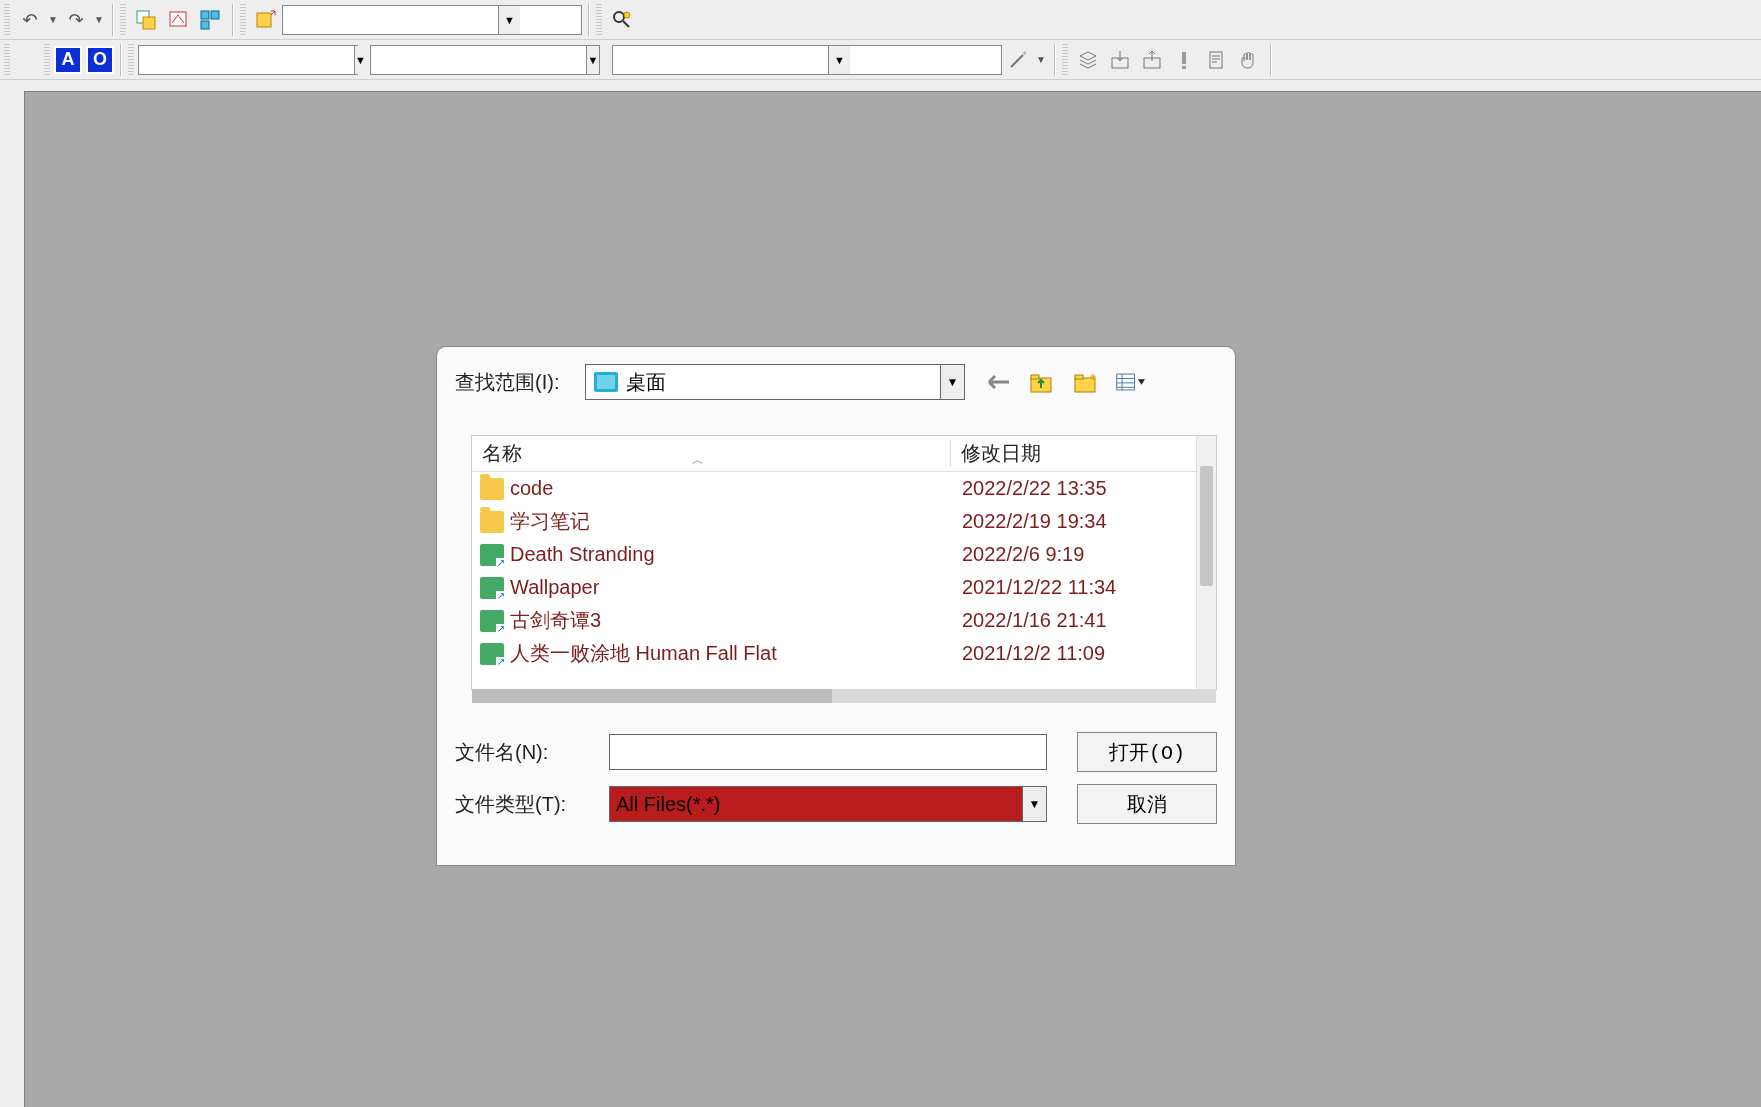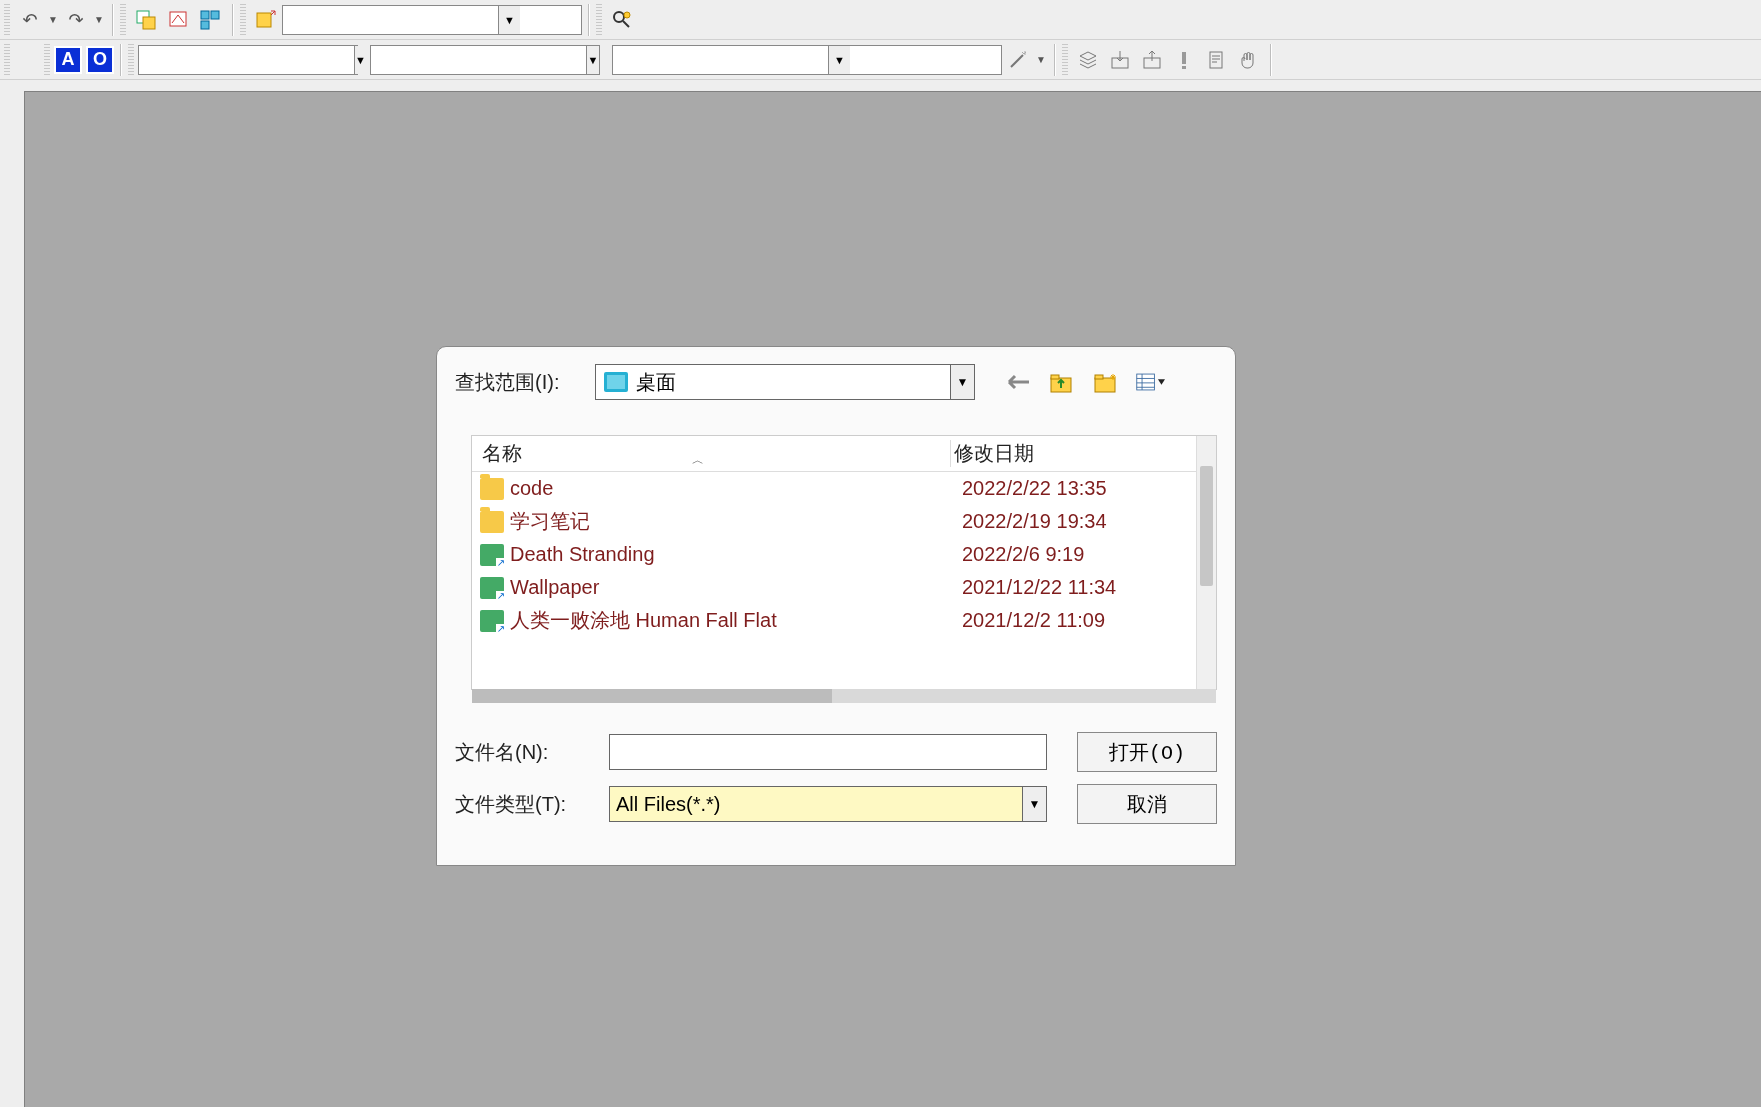--- a/index.html
+++ b/index.html
@@ -39,40 +39,40 @@
 .dlg-titlebar { height:40px; display:flex; align-items:center; padding:0 8px; }
 .dlg-titlebar .app-icon { width:22px; height:22px; border-radius:50%;
   background: conic-gradient(#e02020 0 120deg,#20a020 120deg 240deg,#2040d0 240deg 360deg); margin:0 8px 0 4px;}
 .dlg-title { font-size:21px; color:#222; flex:0 0 auto; }
 .dlg-spacer { flex:1; }
 .dlg-close { width:40px; height:36px; display:flex; align-items:center; justify-content:center; cursor:pointer; }
 .dlg-close svg { width:18px; height:18px; }
 
 .dlg-body { padding: 12px 18px 0 18px; }
 
-.lookin-row { display:flex; align-items:center; height:46px; gap:10px; }
+.lookin-row { display:flex; align-items:center; height:46px; gap:0; }
 .lookin-label { font-size:20px; width:130px; color:#222; }
 .lookin-combo { display:flex; align-items:center; width:380px; height:36px; background:#fff;
   border:1px solid #666; }
 .lookin-combo .loc-icon { width:24px; height:20px; background:#25b0d3; border-radius:2px; margin:0 8px;
   position:relative; }
 .lookin-combo .loc-icon::after { content:""; position:absolute; left:3px; top:3px; right:3px; bottom:3px; background:#6fd3ea; }
 .lookin-combo .loc-text { font-size:20px; flex:1; }
 .lookin-combo .caret-box { width:24px; height:100%; border-left:1px solid #666; background:#eee;
   display:flex; align-items:center; justify-content:center; font-size:12px; cursor:pointer; }
 
 .nav-icons { display:flex; align-items:center; gap:14px; margin-left:18px; }
 .nav-icon { width:30px; height:28px; display:flex; align-items:center; justify-content:center; cursor:pointer; }
 
 .file-list-wrap { margin-top:30px; background:#fff; border:1px solid #ccc; height:255px; position:relative; display:flex;margin-left:16px; }
 .file-list-main { flex:1; overflow:hidden; position:relative; }
 .col-headers { display:flex; height:36px; align-items:center; border-bottom:1px solid #ddd; font-size:20px; color:#222; }
 .col-name { width:478px; padding-left:10px; position:relative; }
 .col-sort-caret { position:absolute; left:220px; top:12px; font-size:12px; color:#555; }
-.col-date { flex:1; padding-left:3px; border-left:1px solid #ddd; }
+.col-date { flex:1; padding-left:10px; border-left:1px solid #ddd; }
 
 .file-rows { }
 .file-row { display:flex; align-items:center; height:33px; font-size:20px; color:#7f1d1d; cursor:default; }
 .fi { width:24px; height:22px; margin:0 6px 0 8px; display:flex; align-items:center; justify-content:center; }
 .fi.folder { background:#f7c948; border-radius:2px; position:relative; }
 .fi.folder::before { content:""; position:absolute; left:0; top:-4px; width:10px; height:4px; background:#f7c948; border-radius:2px 2px 0 0;}
 .fi.shortcut { background:#4a6; border-radius:2px; position:relative; }
 .fi.shortcut::after { content:"↗"; position:absolute; right:-2px; bottom:-2px; font-size:10px;
   background:#fff; color:#06c; width:10px; height:10px; line-height:10px; text-align:center; }
 .file-name-cell { width:442px; white-space:nowrap; overflow:hidden; text-overflow:ellipsis; }
@@ -81,21 +81,21 @@
 .list-scrollbar { width:20px; background:#f0f0f0; border-left:1px solid #ddd; position:relative; }
 .list-scrollbar .thumb { position:absolute; left:3px; right:3px; top:30px; height:120px; background:#c6c6c6; border-radius:2px; }
 
 .hscroll { position:absolute; left:0; right:0; bottom:-14px; height:14px; background:#d9d9d9; }
 .hscroll .hthumb { position:absolute; left:0; top:0; bottom:0; width:360px; background:#bcbcbc; }
 
 .form-rows { margin-top:36px; }
 .form-row { display:flex; align-items:center; height:52px; gap:14px; }
 .form-label { font-size:20px; width:140px; color:#222; }
 .txt-input { width:438px; height:36px; border:1px solid #666; background:#fff; padding:0 6px; font-size:20px; }
-.type-combo { display:flex; align-items:center; width:438px; height:36px; border:1px solid #666; background:#fef9c3;justify-content:space-between; }
+.type-combo { display:flex; align-items:center; width:438px; height:36px; border:1px solid #666; background:#b91c1c;justify-content:space-between; }
 .type-combo .tval { flex:1; padding:0 6px; font-size:20px; }
 .type-combo .caret-box2 { width:24px; height:100%; border-left:1px solid #666; background:#eee;
   display:flex; align-items:center; justify-content:center; font-size:12px; cursor:pointer;}
 .dlg-btn { width:140px; height:40px; background:#f3f3f3; border:1px solid #888; font-size:20px; cursor:pointer;font-family:Liberation Mono, monospace; }
 
 
 .px-ico { width:22px; height:22px; }
 </style>
 </head>
 <body>
@@ -302,20 +302,25 @@
               <span class="file-name-cell">Death Stranding</span>
               <span class="file-date-cell">2022/2/6 9:19</span>
             </div>
             <div class="file-row">
               <span class="fi shortcut"></span>
               <span class="file-name-cell">Wallpaper</span>
               <span class="file-date-cell">2021/12/22 11:34</span>
             </div>
             <div class="file-row">
               <span class="fi shortcut"></span>
+              <span class="file-name-cell">古剑奇谭3</span>
+              <span class="file-date-cell">2022/1/16 21:41</span>
+            </div>
+            <div class="file-row">
+              <span class="fi shortcut"></span>
               <span class="file-name-cell">人类一败涂地  Human Fall Flat</span>
               <span class="file-date-cell">2021/12/2 11:09</span>
             </div>
           </div>
       </div>
       <div class="list-scrollbar">
         <div class="thumb"></div>
       </div>
       <div class="hscroll">
         <div class="hthumb"></div>

